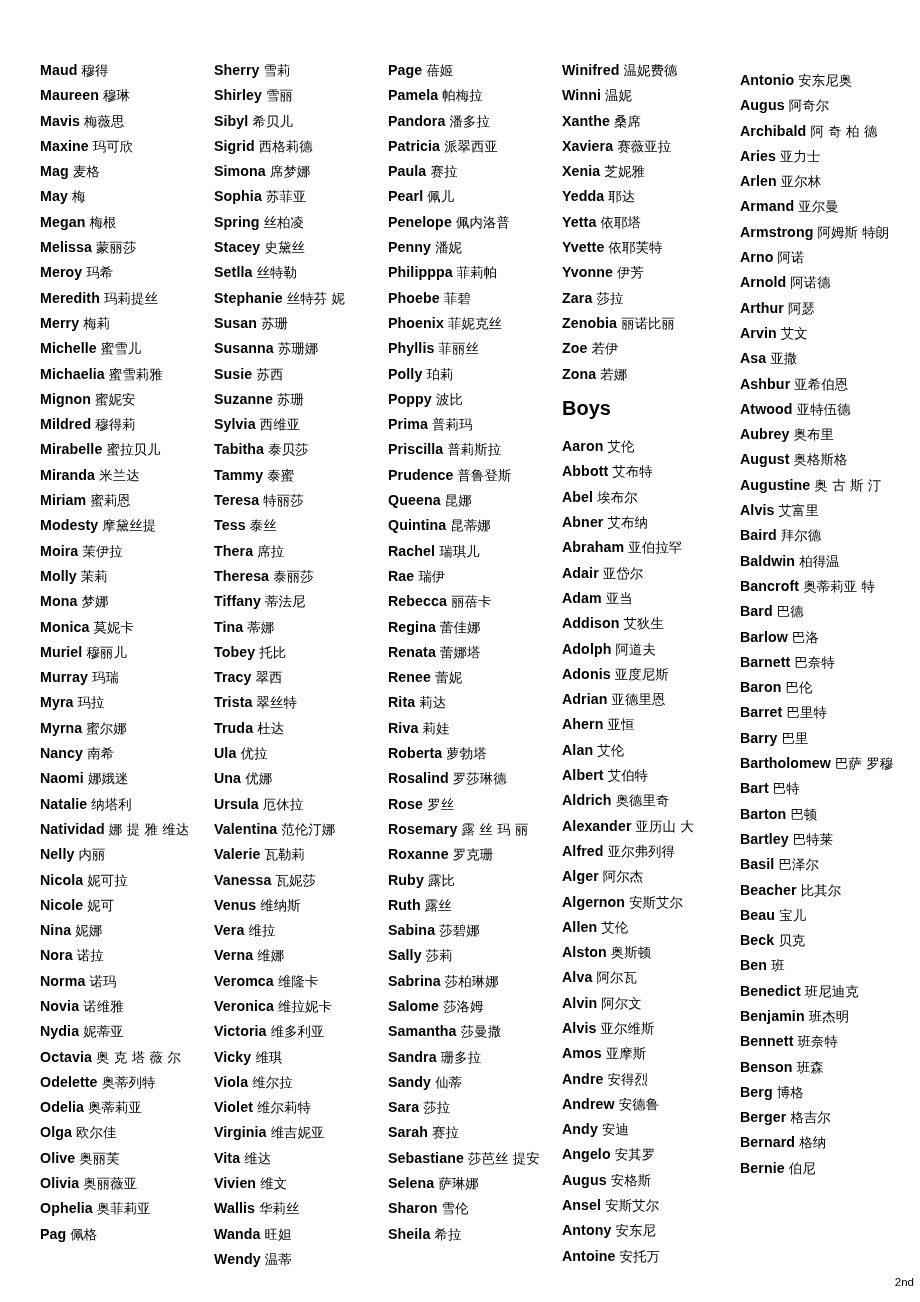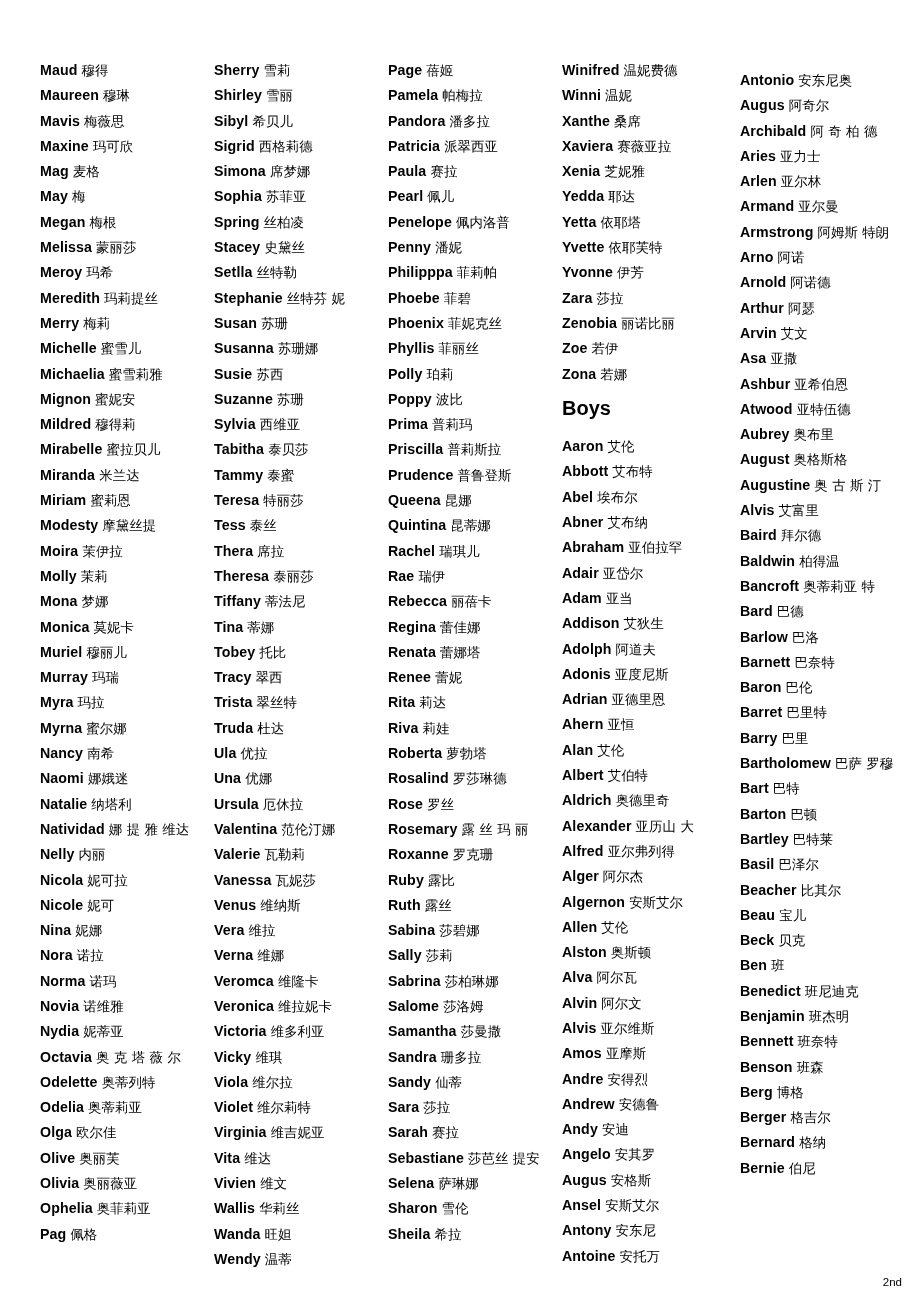--- a/index.html
+++ b/index.html
@@ -53,21 +53,21 @@
   }
   .section-head {
     font-size: 20px;
     font-weight: bold;
     line-height: 24.3px;
     margin-top: 9px;
     margin-bottom: 14px;
   }
   .footer-mark {
     position: absolute;
-    right: 18px;
+    right: 6px;
     bottom: 14px;
     font-size: 11.5px;
     font-weight: normal;
     color: #000;
   }
 </style>
 </head>
 <body>
 
 <div id="page">

